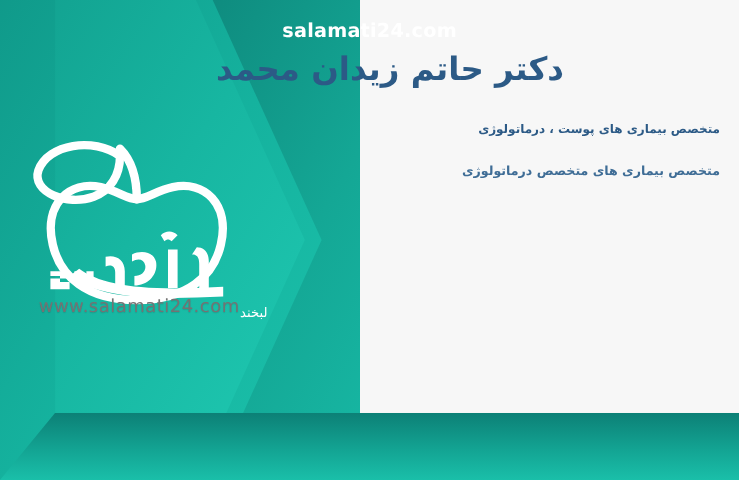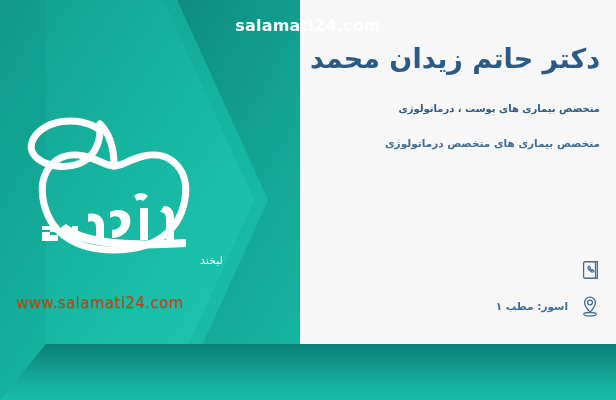--- a/index.html
+++ b/index.html
@@ -50,37 +50,36 @@
     height:160px;
     color:#ffffff;
   }
   .logo svg{display:block;width:100%;height:auto;}
 
   .logo-url{
     position:absolute;
     left:16px;
     top:246px;
     width:200px;
-    text-align:left;
-    color:#c2410c;
+    text-align:center;
+    color:#737373;
     font-size:15px;
     letter-spacing:.4px;
     font-family:"DejaVu Sans","Liberation Sans",sans-serif;
     direction:ltr;
     text-shadow:0 1px 1px rgba(0,0,0,.12);
-    margin-top:48px;
   }
 
   
   .doc-name{
     position:absolute;
     right:16px;
     top:42px;
     width:420px;
-    text-align:right;
+    text-align:left;
     color:#2c5a86;
     font-size:27px;
     font-weight:bold;
     line-height:1.25;
     direction:rtl;
   }
   .doc-spec{
     position:absolute;
     right:16px;
     top:102px;
@@ -232,44 +231,17 @@
   </div>
 
   <div class="logo-url">www.salamati24.com</div>
 
   <div class="doc-name">دکتر حاتم زیدان محمد</div>
 
   <div class="doc-spec">متخصص بیماری های پوست ، درماتولوژی</div>
 
   <div class="doc-spec2">متخصص بیماری های متخصص درماتولوژی</div>
 
-  <div class="contact">
-
-    <div class="crow">
-      <span class="ico">
-        <svg width="22" height="22" viewBox="0 0 24 24" fill="none" stroke="currentColor" stroke-width="1.4" stroke-linecap="round" stroke-linejoin="round">
-          <rect x="5" y="3" width="13" height="18" rx="1.6"></rect>
-          <line x1="18" y1="3" x2="20" y2="3"></line>
-          <line x1="20" y1="3" x2="20" y2="21"></line>
-          <line x1="18" y1="21" x2="20" y2="21"></line>
-          <path d="M10.2 8.3c-.5.5-.6 1.3-.2 2 .8 1.5 2.2 2.9 3.7 3.7.7.4 1.5.3 2-.2l.5-.5-1.8-1.8-.9.6-1.6-1.6.6-.9-1.8-1.8z"></path>
-        </svg>
-      </span>
-      <span class="txt"></span>
-    </div>
-
-    <div class="crow">
-      <span class="ico">
-        <svg width="24" height="24" viewBox="0 0 24 24" fill="none" stroke="currentColor" stroke-width="1.3" stroke-linecap="round" stroke-linejoin="round">
-          <path d="M12 3.2c-3 0-5.4 2.4-5.4 5.4 0 3.9 5.4 9.6 5.4 9.6s5.4-5.7 5.4-9.6c0-3-2.4-5.4-5.4-5.4z"></path>
-          <circle cx="12" cy="8.5" r="2.4"></circle>
-          <ellipse cx="12" cy="20.2" rx="6.2" ry="1.7"></ellipse>
-        </svg>
-      </span>
-      <span class="txt">اسور: مطب ۱</span>
-    </div>
-
-  </div>
 
   <div class="banner"></div>
   <div class="banner-txt">salamati24.com</div>
 
 </div>
 
 </body></html>

